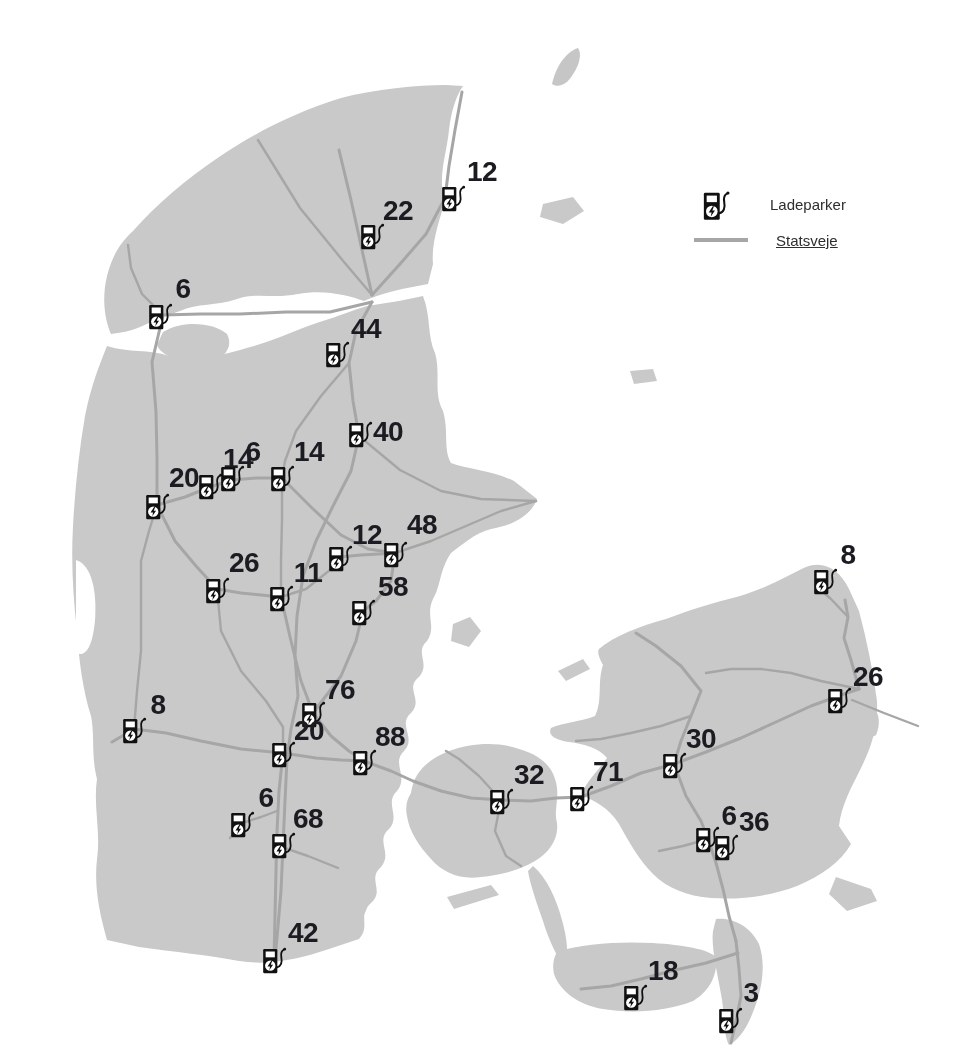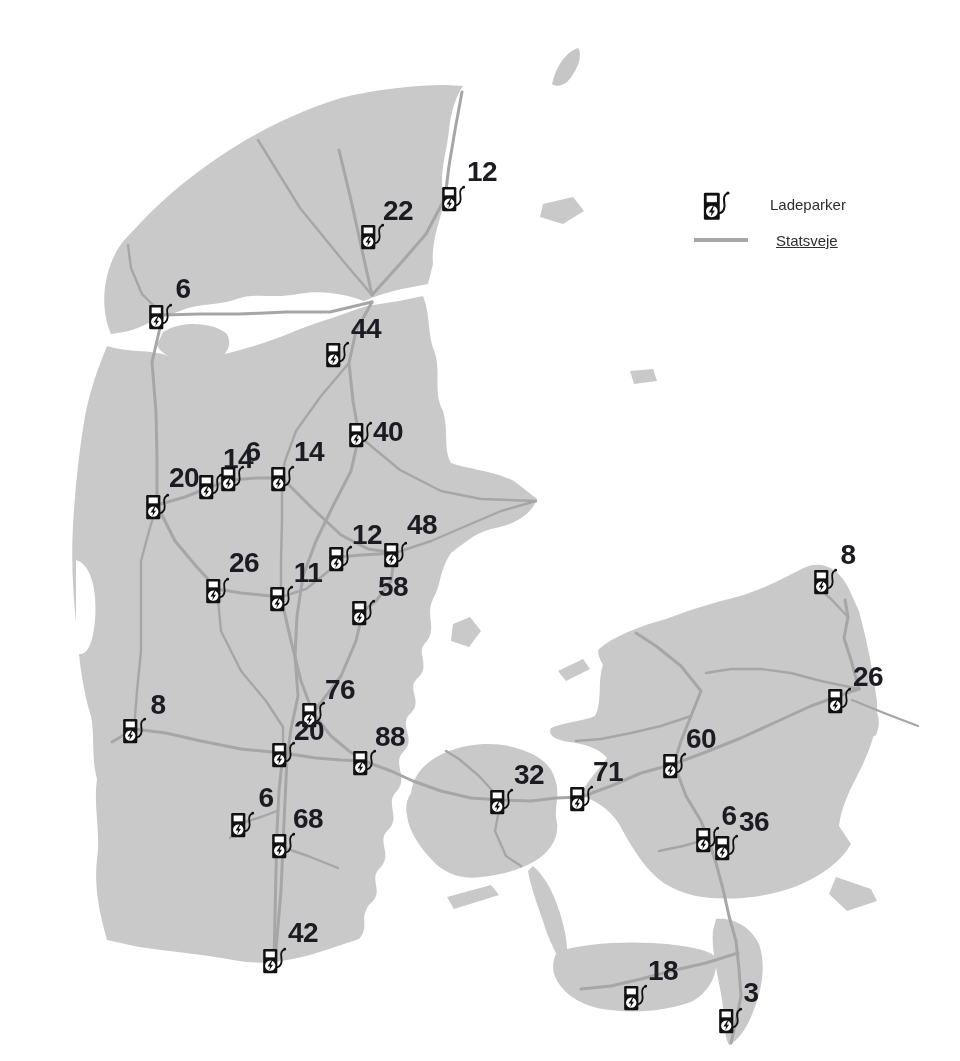--- a/index.html
+++ b/index.html
@@ -299,21 +299,21 @@
         <use href="#charger"></use>
       </svg>
   </div>
   <div class="marker-value" style="left: 608px; top: 772px;">71</div>
 
   <div class="marker-icon" style="left: 674px; top: 764px;">
     <svg viewBox="0 0 30 38" width="25" height="33">
         <use href="#charger"></use>
       </svg>
   </div>
-  <div class="marker-value" style="left: 701px; top: 739px;">60</div>
+  <div class="marker-value" style="left: 701px; top: 739px;">30</div>
 
   <div class="marker-icon" style="left: 825px; top: 580px;">
     <svg viewBox="0 0 30 38" width="25" height="33">
         <use href="#charger"></use>
       </svg>
   </div>
   <div class="marker-value" style="left: 848px; top: 555px;">8</div>
 
   <div class="marker-icon" style="left: 839px; top: 699px;">
     <svg viewBox="0 0 30 38" width="25" height="33">

